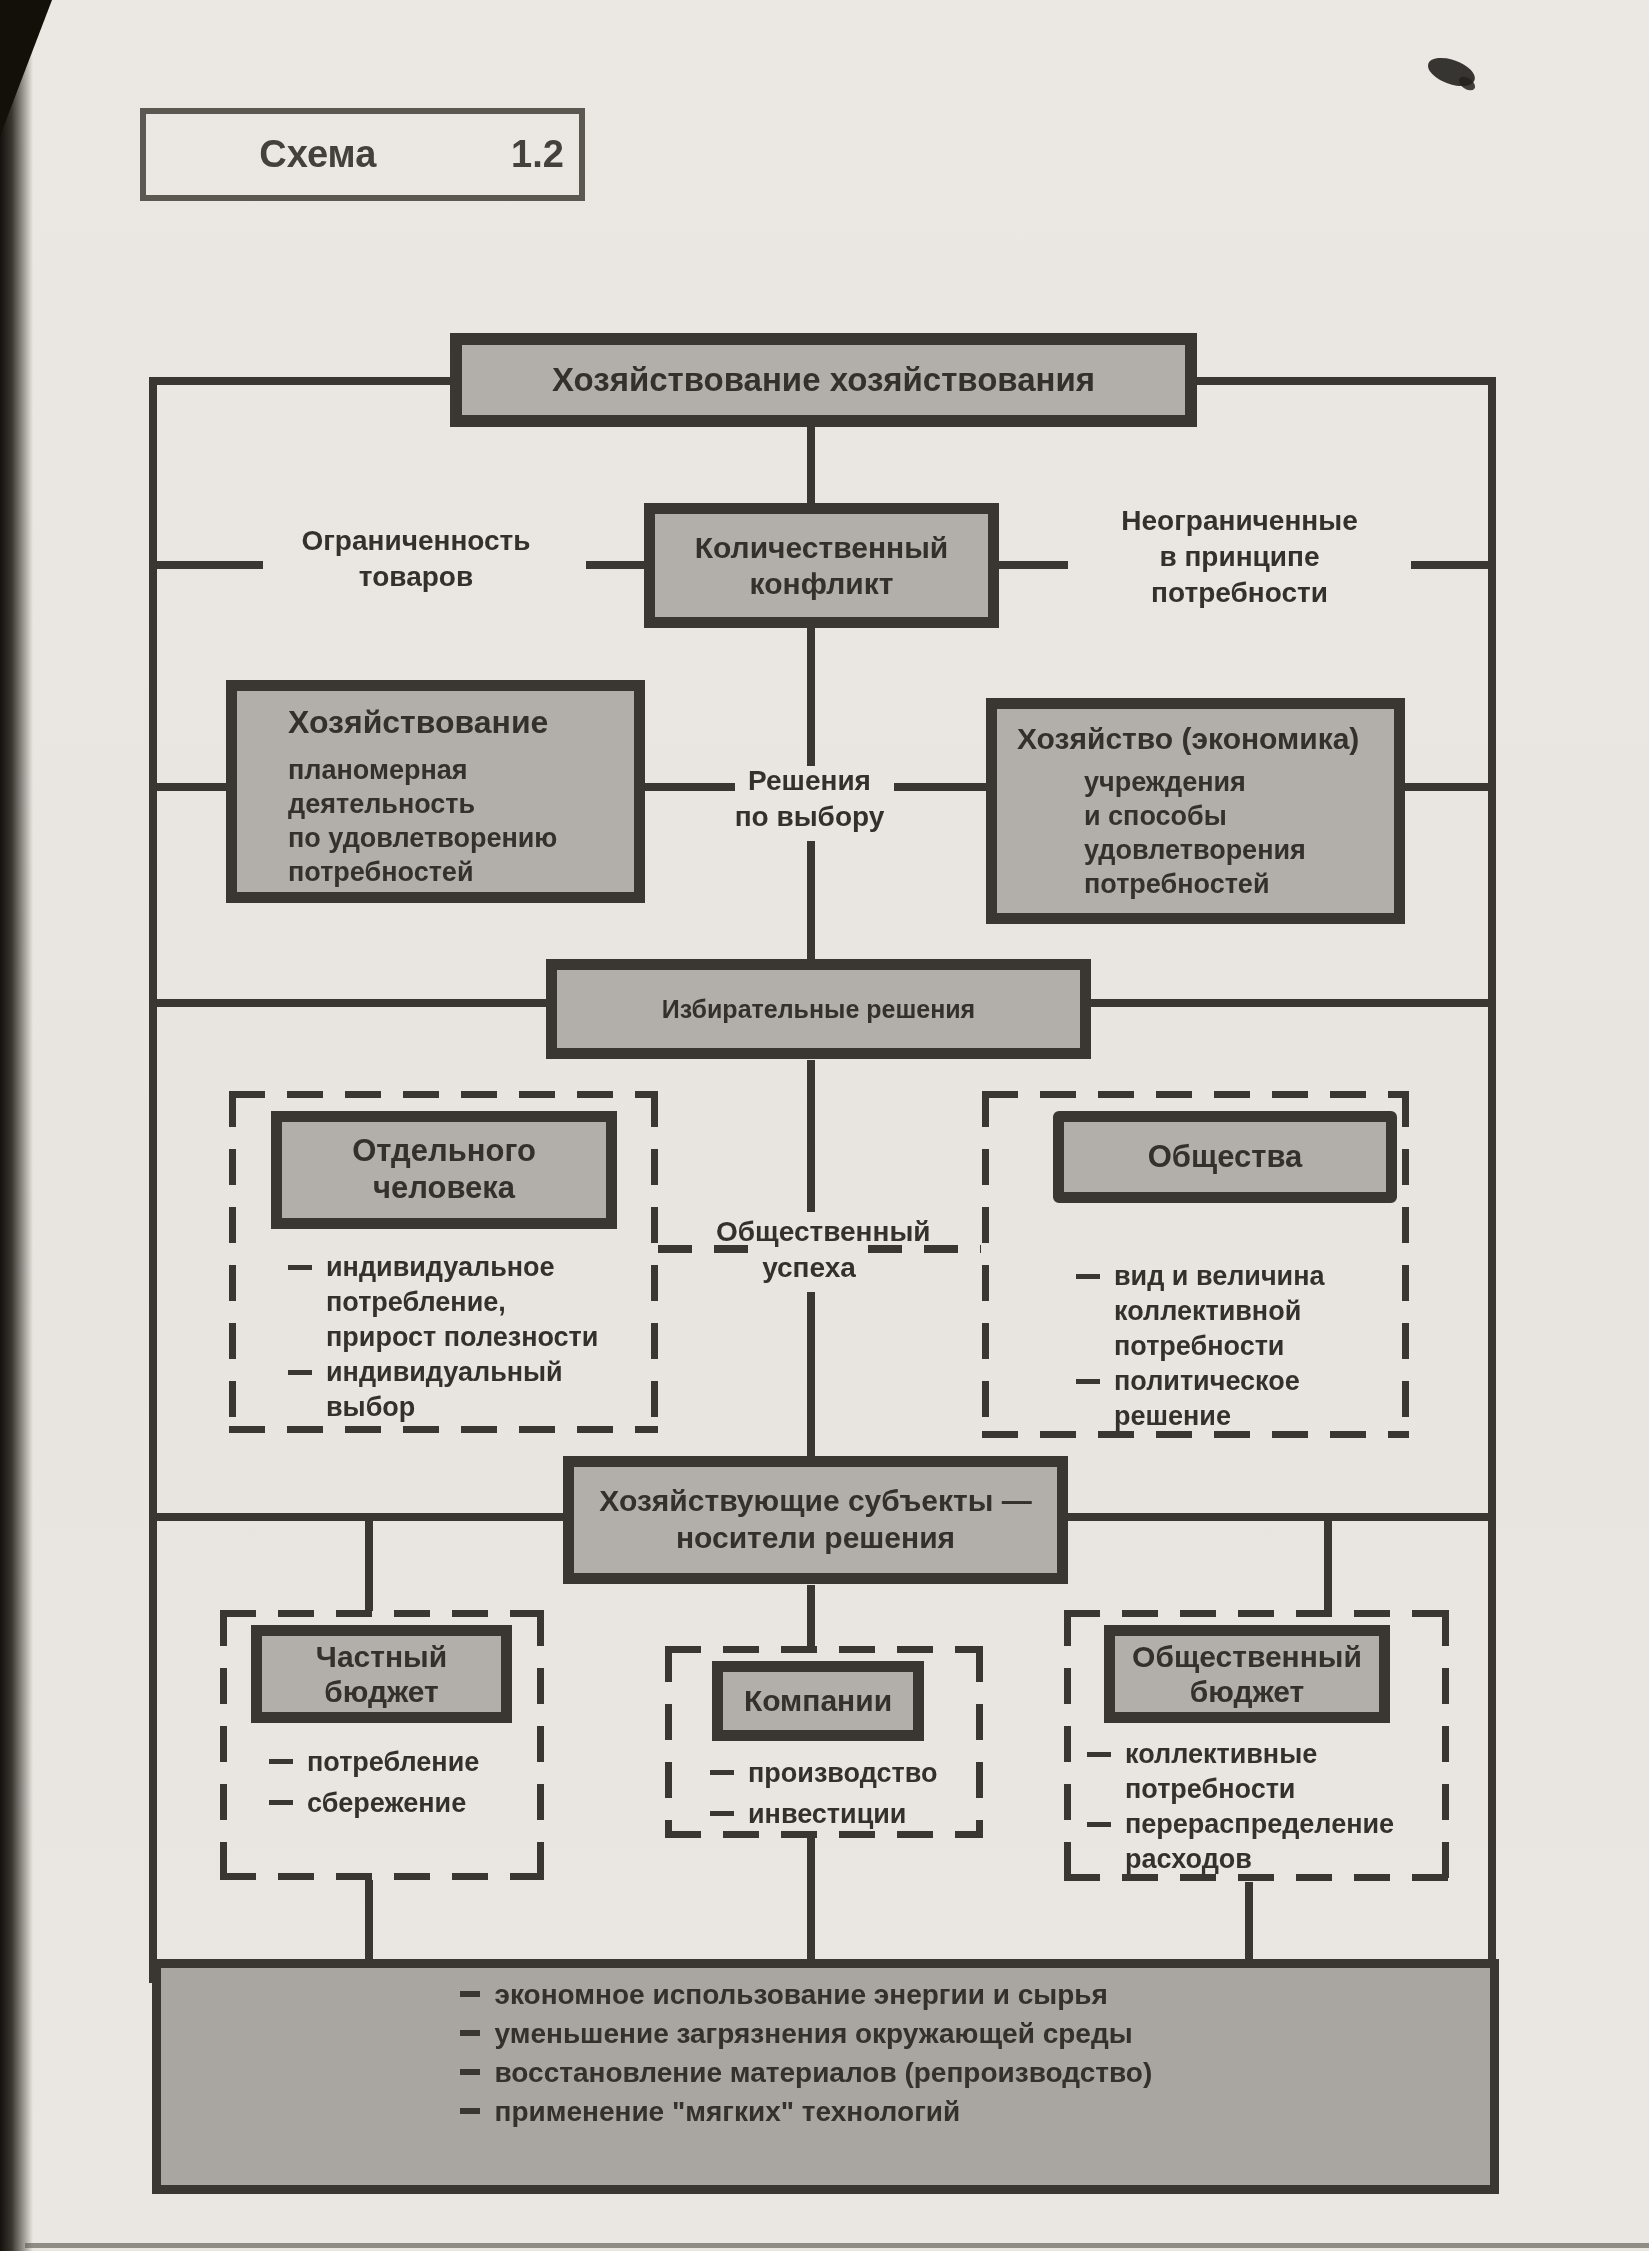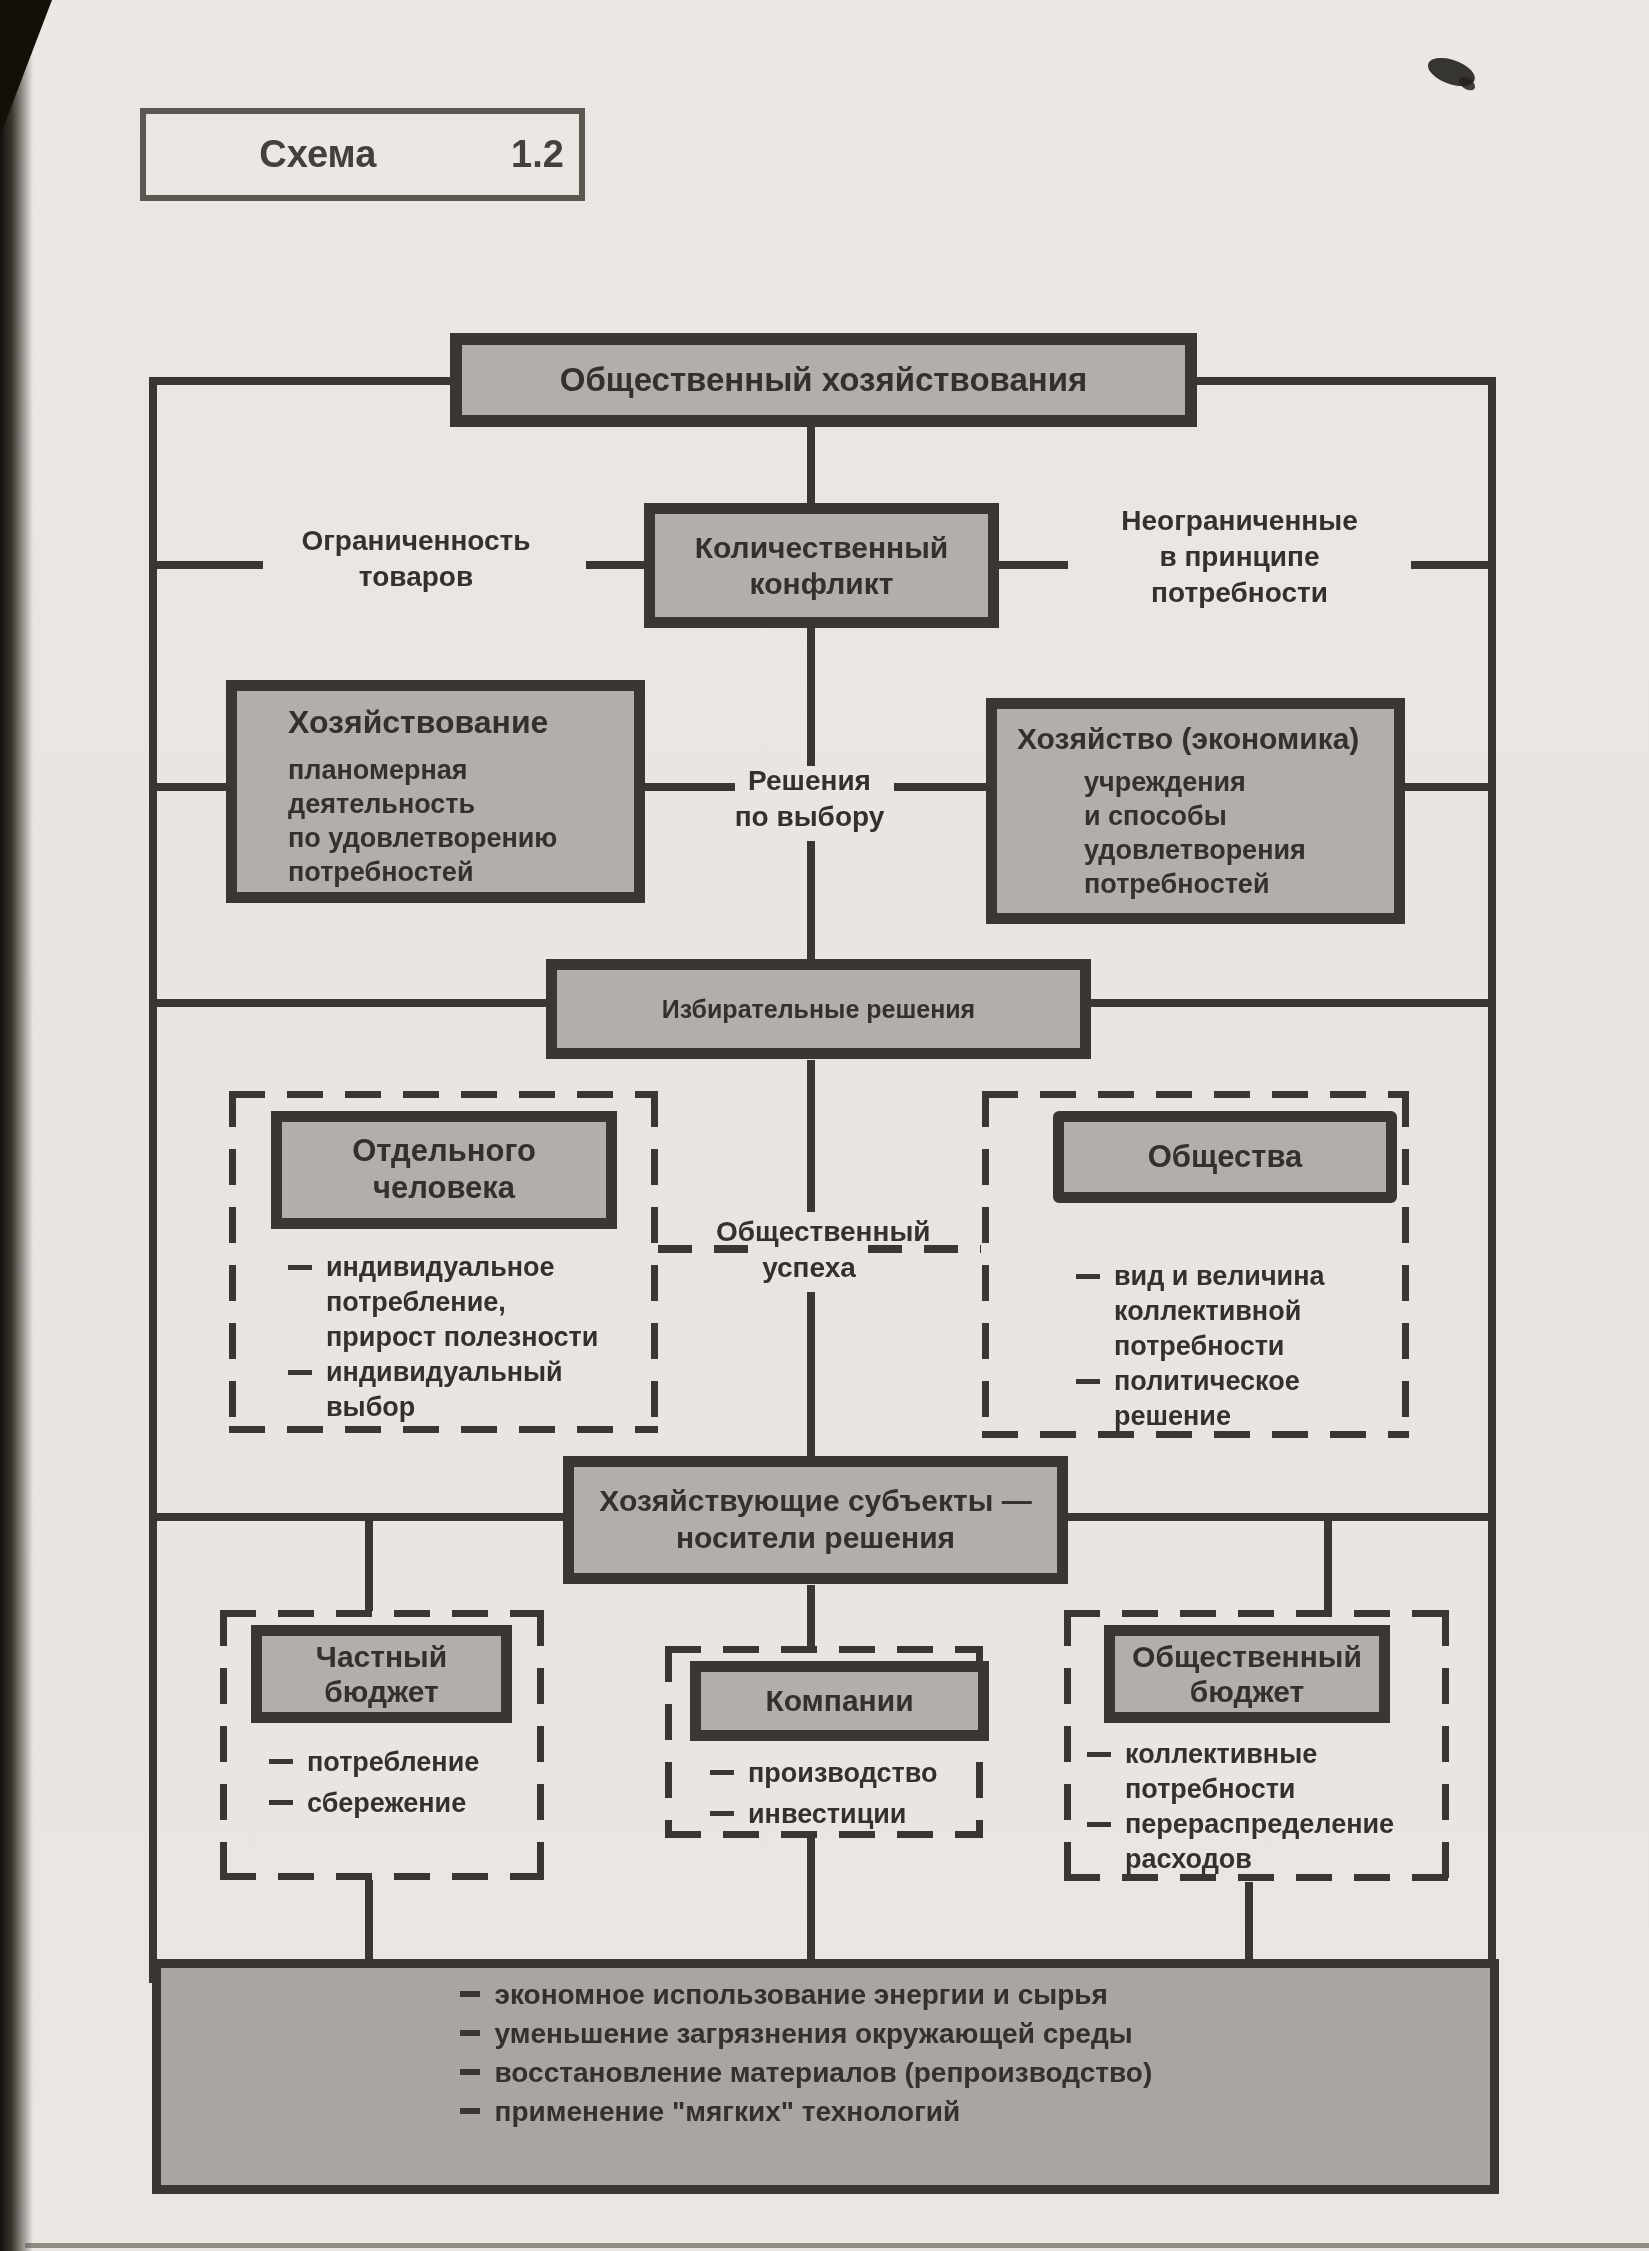--- a/index.html
+++ b/index.html
@@ -54,21 +54,21 @@
 
   <div class="abs" style="left:140px;top:108px;width:445px;height:93px;box-sizing:border-box;border:6.3px solid #5b5751;display:flex;align-items:center;">
     <div class="center" style="flex:1;font-size:38px;font-weight:700;color:#44403b;">Схема</div>
     <div style="width:6.3px;background:#5b5751;"></div>
     <div class="center" style="width:83px;font-size:38px;font-weight:700;color:#44403b;">1.2</div>
   </div>
 
   <div class="frame" style="left:149px;top:377px;width:1347px;height:1606px;"></div>
 
   <div class="box center" style="left:450px;top:333px;width:747px;height:94px;border-width:12.7px;">
-    <div class="boxtitle" style="font-size:33px;">Общественный хозяйствования</div>
+    <div class="boxtitle" style="font-size:33px;">Хозяйствование хозяйствования</div>
   </div>
 
   <div class="vline" style="left:807px;top:425px;height:81px;"></div>
   <div class="hline" style="left:156px;top:561px;width:107px;"></div>
   <div class="hline" style="left:586px;top:561px;width:60px;"></div>
   <div class="hline" style="left:999px;top:561px;width:69px;"></div>
   <div class="hline" style="left:1411px;top:561px;width:81px;"></div>
 
   <div class="abs label pre" style="left:244px;top:523px;width:344px;text-align:center;">Ограниченность
 товаров</div>
@@ -179,21 +179,21 @@
       <span class="tick" style="margin-top:17px;"></span>
       <span class="txt pre" style="line-height:41px;">потребление</span>
     </div>
     <div class="li">
       <span class="tick" style="margin-top:17px;"></span>
       <span class="txt pre" style="line-height:41px;">сбережение</span>
     </div>
   </div>
 
   <div class="dashbox" style="left:665px;top:1646px;width:318px;height:192px;"></div>
-  <div class="box center" style="left:690px;top:1661px;width:299px;height:80px;border-width:11px;">
+  <div class="box center" style="left:712px;top:1661px;width:212px;height:80px;border-width:11px;">
     <div class="boxtitle" style="font-size:30px;">Компании</div>
   </div>
   <div class="abs" style="left:710px;top:1753px;width:262px;">
     <div class="li">
       <span class="tick" style="margin-top:17px;"></span>
       <span class="txt pre" style="line-height:41px;">производство</span>
     </div>
     <div class="li">
       <span class="tick" style="margin-top:17px;"></span>
       <span class="txt pre" style="line-height:41px;">инвестиции</span>

